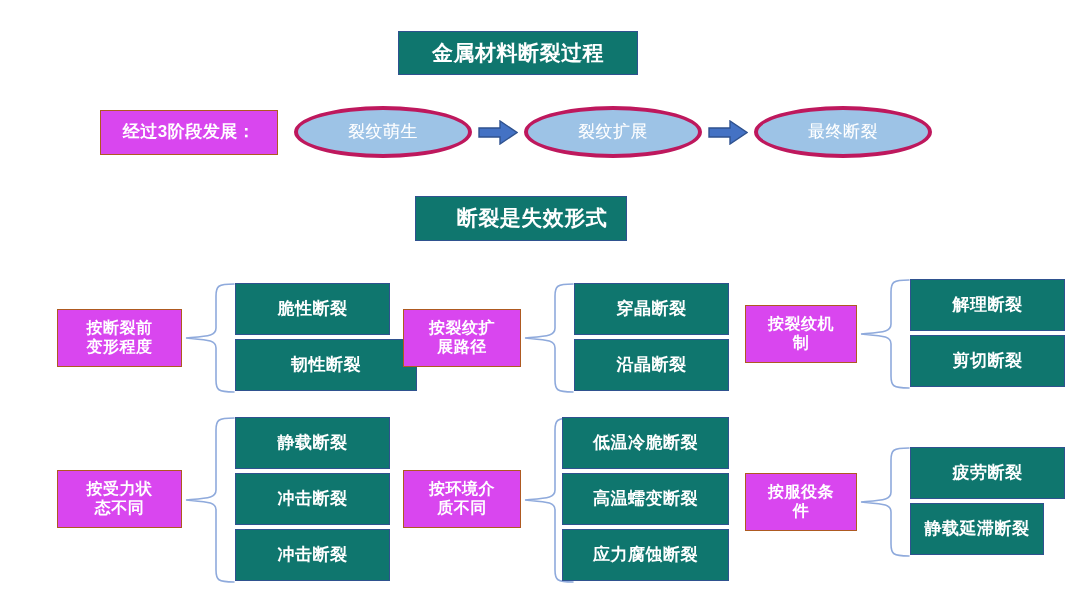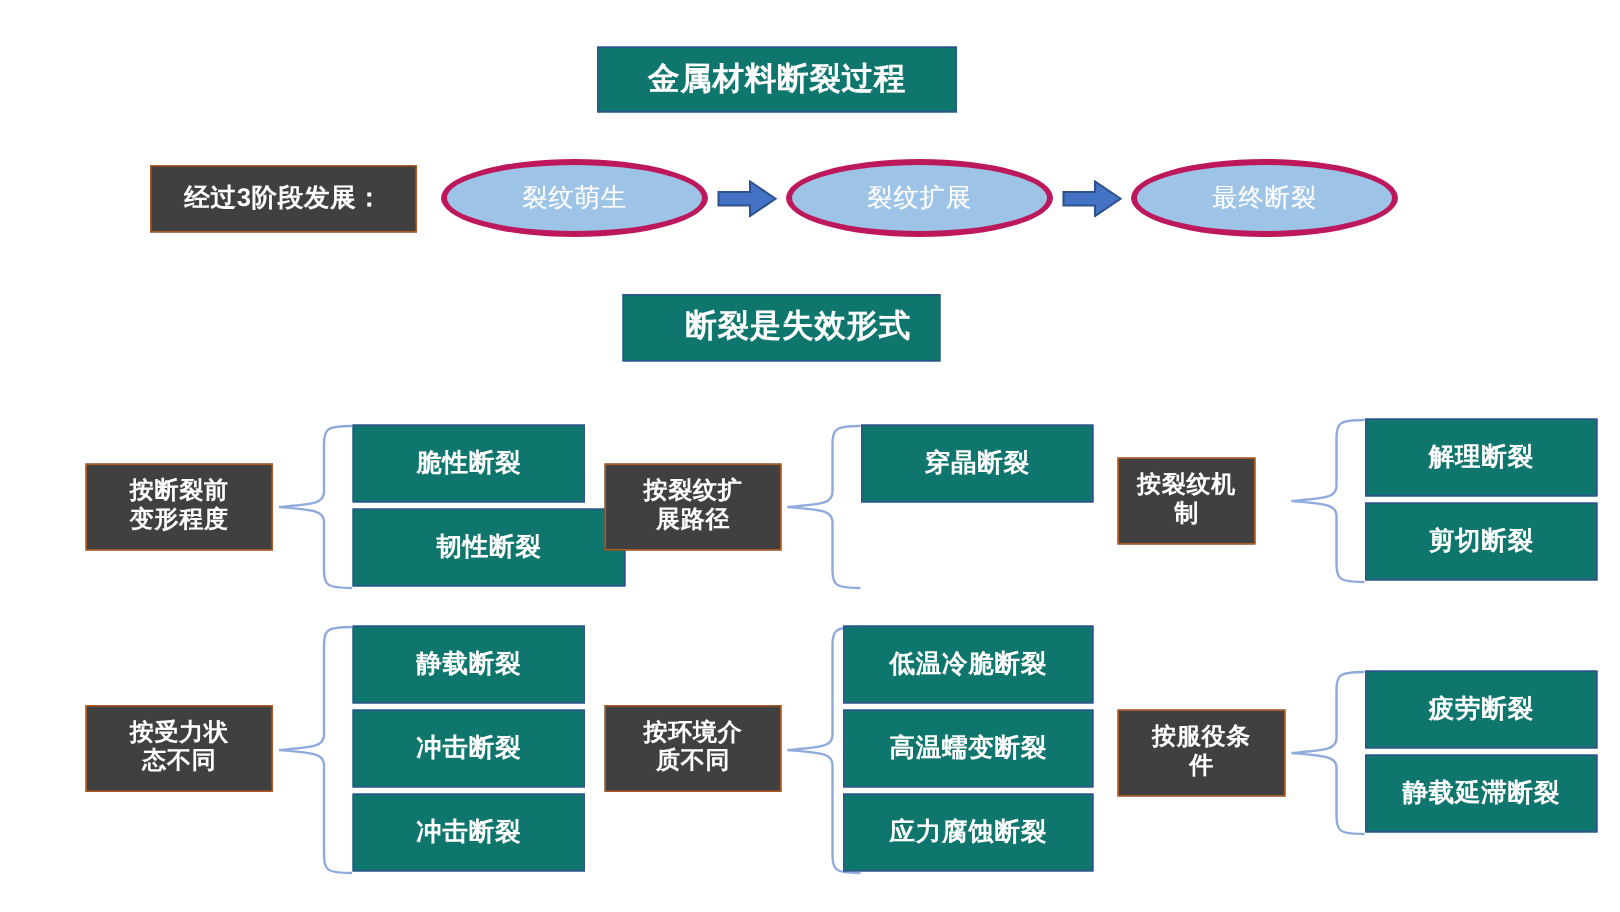--- a/index.html
+++ b/index.html
@@ -36,21 +36,21 @@
     letter-spacing: 0.5px;
   }
 
   .box-blue {
     background: #0f766e;
     border: 1px solid #2F528F;
     font-weight: bold;
   }
 
   .box-orange {
-    background: #404040;
+    background: #d946ef;
     border: 1px solid #AE5A21;
     font-weight: bold;
   }
 
   .ellipse-blue {
     background: #9DC3E6;
     border: 4px solid #be185d;
     border-radius: 50%;
     font-weight: normal;
     text-shadow: 0 0 1px rgba(255,255,255,0.35);
@@ -133,22 +133,23 @@
   <div class="node box-orange cat-box" style="left:403px; top:309px; width:118px; height:58px;text-align:center;">按裂纹扩
 展路径</div>
 
   <div class="brace" style="left:523px; top:282px;">
     <svg width="52" height="112" viewBox="0 0 52 112">
       <path d="M50 2 C 34 2 32 4 32 14 L32 46 C32 54 24 54 2 56 C24 58 32 58 32 66 L32 98 C32 108 34 110 50 110" fill="none" stroke="#8FAADC" stroke-width="1.6" stroke-linecap="round"></path>
     </svg>
   </div>
 
   <div class="node box-blue leaf-box" style="left:574px; top:283px; width:155px; height:52px;">穿晶断裂</div>
+  <div class="node box-blue leaf-box" style="left:574px; top:339px; width:155px; height:52px;">沿晶断裂</div>
 
-  <div class="node box-orange cat-box" style="left:745px; top:305px; width:92px; height:58px;">按裂纹机
+  <div class="node box-orange cat-box" style="left:745px; top:305px; width:112px; height:58px;">按裂纹机
 制</div>
 
   <div class="brace" style="left:859px; top:278px;">
     <svg width="52" height="112" viewBox="0 0 52 112">
       <path d="M50 2 C 34 2 32 4 32 14 L32 46 C32 54 24 54 2 56 C24 58 32 58 32 66 L32 98 C32 108 34 110 50 110" fill="none" stroke="#8FAADC" stroke-width="1.6" stroke-linecap="round"></path>
     </svg>
   </div>
 
   <div class="node box-blue leaf-box" style="left:910px; top:279px; width:155px; height:52px;">解理断裂</div>
   <div class="node box-orange cat-box" style="left:57px; top:470px; width:125px; height:58px;">按受力状
@@ -182,15 +183,15 @@
 
   <div class="node box-blue leaf-box" style="left:562px; top:529px; width:167px; height:52px;">应力腐蚀断裂</div>
 
   <div class="brace" style="left:859px; top:446px;">
     <svg width="52" height="112" viewBox="0 0 52 112">
       <path d="M50 2 C 34 2 32 4 32 14 L32 46 C32 54 24 54 2 56 C24 58 32 58 32 66 L32 98 C32 108 34 110 50 110" fill="none" stroke="#8FAADC" stroke-width="1.6" stroke-linecap="round"></path>
     </svg>
   </div>
 
   <div class="node box-blue leaf-box" style="left:910px; top:447px; width:155px; height:52px;">疲劳断裂</div>
-  <div class="node box-blue leaf-box" style="left:910px; top:503px; width:155px; height:52px;">静载延滞断裂</div>
+  <div class="node box-blue leaf-box" style="left:910px; top:503px; width:134px; height:52px;">静载延滞断裂</div>
 
 </div>
 
 </body></html>

